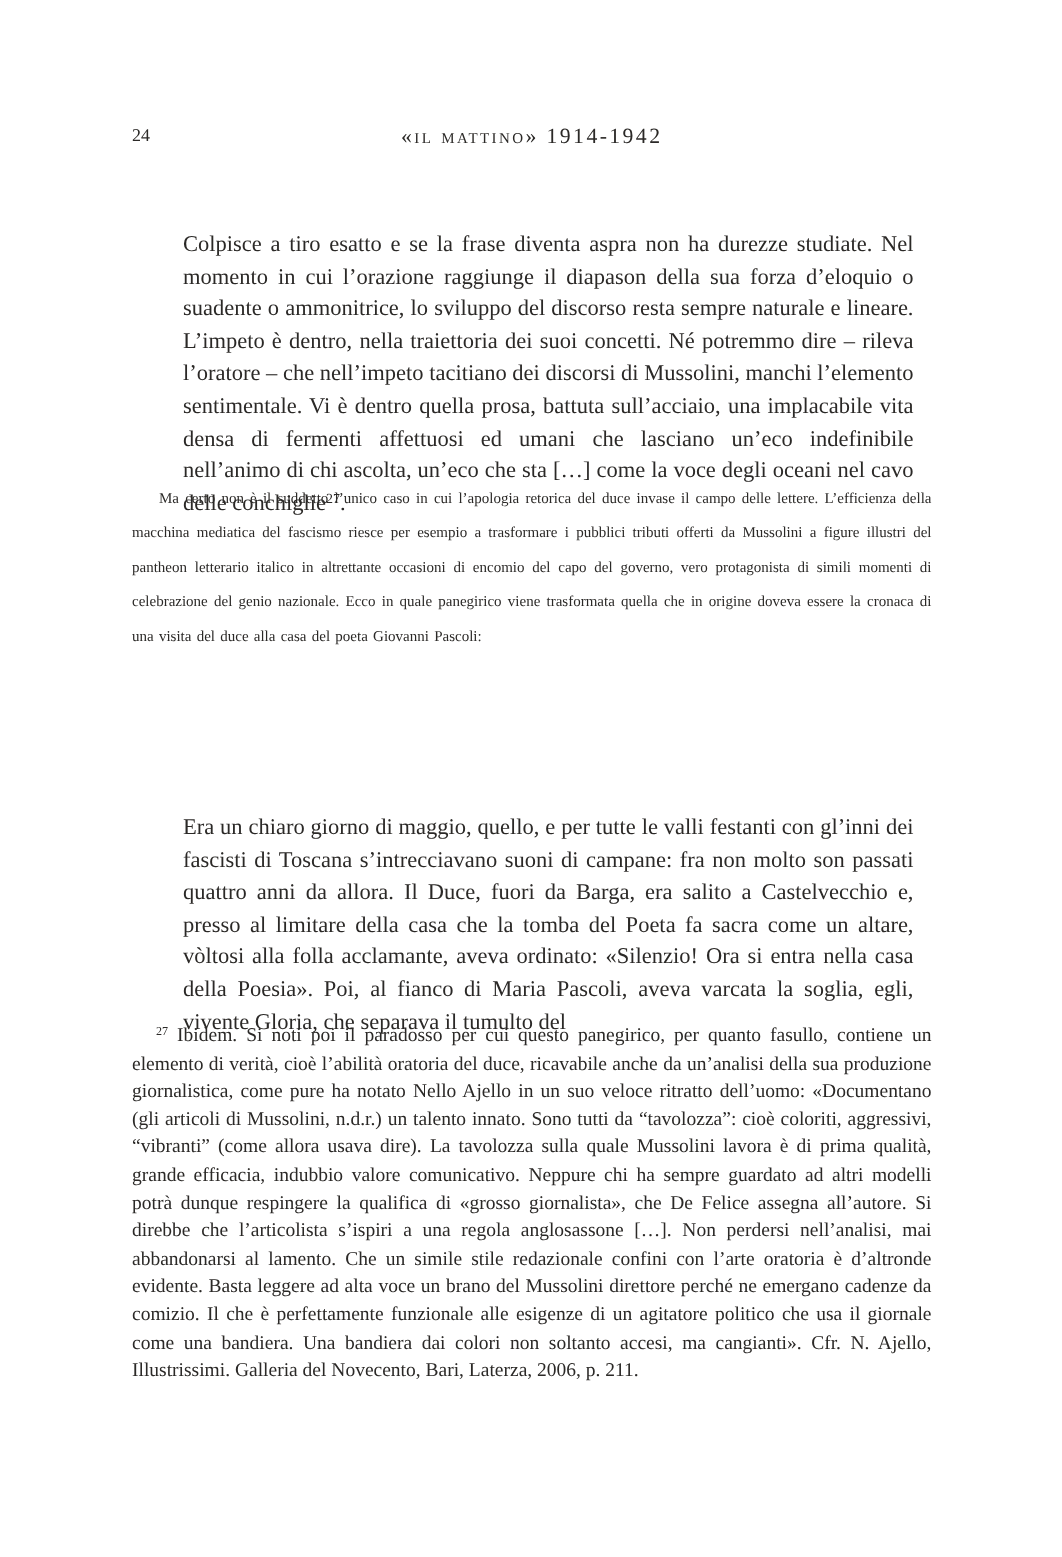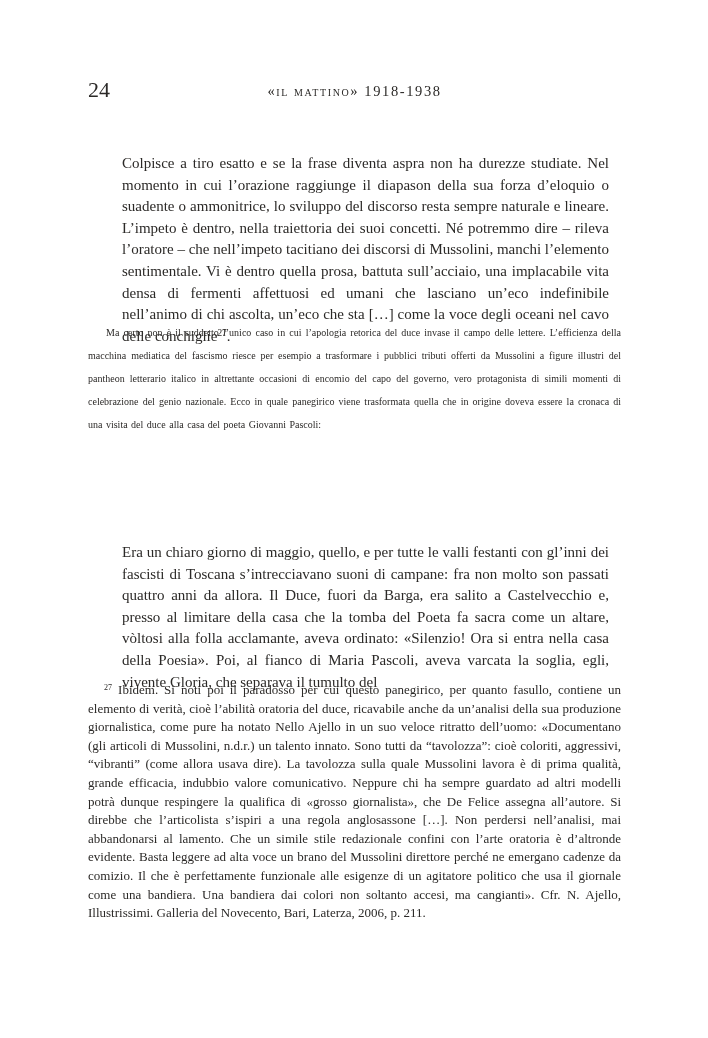--- a/index.html
+++ b/index.html
@@ -13,21 +13,21 @@
     height: 1038px;
     background: #ffffff;
     font-family: "Liberation Serif", serif;
     color: #2b2927;
     overflow: hidden;
   }
   .page-number {
     position: absolute;
     left: 88px;
     top: 80px;
-    font-size: 22px;
+    font-size: 12px;
     line-height: 20px;
   }
   .running-header {
     position: absolute;
     left: 88px;
     top: 82px;
     width: 533px;
     text-align: center;
     font-variant: small-caps;
     letter-spacing: 1.6px;
@@ -72,21 +72,21 @@
   }
   .italic { }
 </style>
 </head>
 <body>
 
 <div class="page">
 
   <div class="page-number">24</div>
 
-  <div class="running-header">«il mattino» 1918-1938</div>
+  <div class="running-header">«il mattino» 1914-1942</div>
 
   <div class="block quote quote-1"><span>Colpisce a tiro esatto e se la frase diventa aspra non ha durezze studiate. Nel momento in cui l’orazione raggiunge il diapason della sua forza d’eloquio o suadente o ammonitrice, lo sviluppo del discorso resta sempre naturale e lineare. L’impeto è dentro, nella traiettoria dei suoi concetti. Né potremmo dire – rileva l’oratore – che nell’impeto tacitiano dei discorsi di Mussolini, manchi l’elemento sentimentale. Vi è dentro quella prosa, battuta sull’acciaio, una implacabile vita densa di fermenti affettuosi ed umani che lasciano un’eco indefinibile nell’animo di chi ascolta, un’eco che sta […] come la voce degli oceani nel cavo delle conchiglie</span><sup class="fn-ref">27</sup><span>.</span></div>
 
   <div class="block body-para">Ma certo non è il suddetto l’unico caso in cui l’apologia retorica del duce invase il campo delle lettere. L’efficienza della macchina mediatica del fascismo riesce per esempio a trasformare i pubblici tributi offerti da Mussolini a figure illustri del pantheon letterario italico in altrettante occasioni di encomio del capo del governo, vero protagonista di simili momenti di celebrazione del genio nazionale. Ecco in quale panegirico viene trasformata quella che in origine doveva essere la cronaca di una visita del duce alla casa del poeta Giovanni Pascoli:</div>
 
   <div class="block quote quote-2">Era un chiaro giorno di maggio, quello, e per tutte le valli festanti con gl’inni dei fascisti di Toscana s’intrecciavano suoni di campane: fra non molto son passati quattro anni da allora. Il Duce, fuori da Barga, era salito a Castelvecchio e, presso al limitare della casa che la tomba del Poeta fa sacra come un altare, vòltosi alla folla acclamante, aveva ordinato: «Silenzio! Ora si entra nella casa della Poesia». Poi, al fianco di Maria Pascoli, aveva varcata la soglia, egli, vivente Gloria, che separava il tumulto del</div>
 
   <div class="block footnote"><span class="fn-indent"></span><sup class="fn-ref">27</sup> <span class="italic">Ibidem</span><span>. Si noti poi il paradosso per cui questo panegirico, per quanto fasullo, contiene un elemento di verità, cioè l’abilità oratoria del duce, ricavabile anche da un’analisi della sua produzione giornalistica, come pure ha notato Nello Ajello in un suo veloce ritratto dell’uomo: «Documentano (gli articoli di Mussolini, n.d.r.) un talento innato. Sono tutti da “tavolozza”: cioè coloriti, aggressivi, “vibranti” (come allora usava dire). La tavolozza sulla quale Mussolini lavora è di prima qualità, grande efficacia, indubbio valore comunicativo. Neppure chi ha sempre guardato ad altri modelli potrà dunque respingere la qualifica di «grosso giornalista», che De Felice assegna all’autore. Si direbbe che l’articolista s’ispiri a una regola anglosassone […]. Non perdersi nell’analisi, mai abbandonarsi al lamento. Che un simile stile redazionale confini con l’arte oratoria è d’altronde evidente. Basta leggere ad alta voce un brano del Mussolini direttore perché ne emergano cadenze da comizio. Il che è perfettamente funzionale alle esigenze di un agitatore politico che usa il giornale come una bandiera. Una bandiera dai colori non soltanto accesi, ma cangianti». Cfr. N. Ajello, </span><span class="italic">Illustrissimi. Galleria del Novecento</span><span>, Bari, Laterza, 2006, p. 211.</span></div>
 
 </div>

